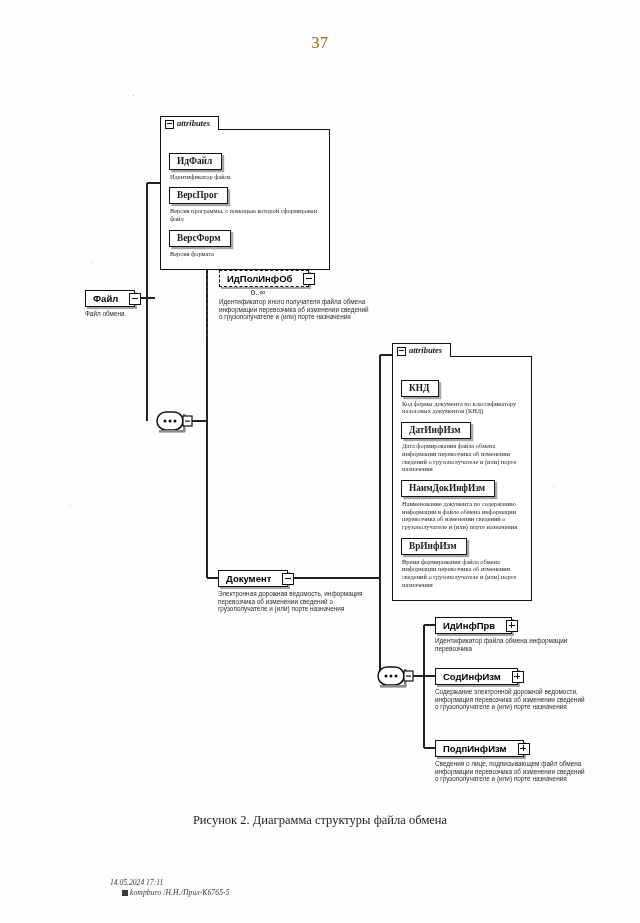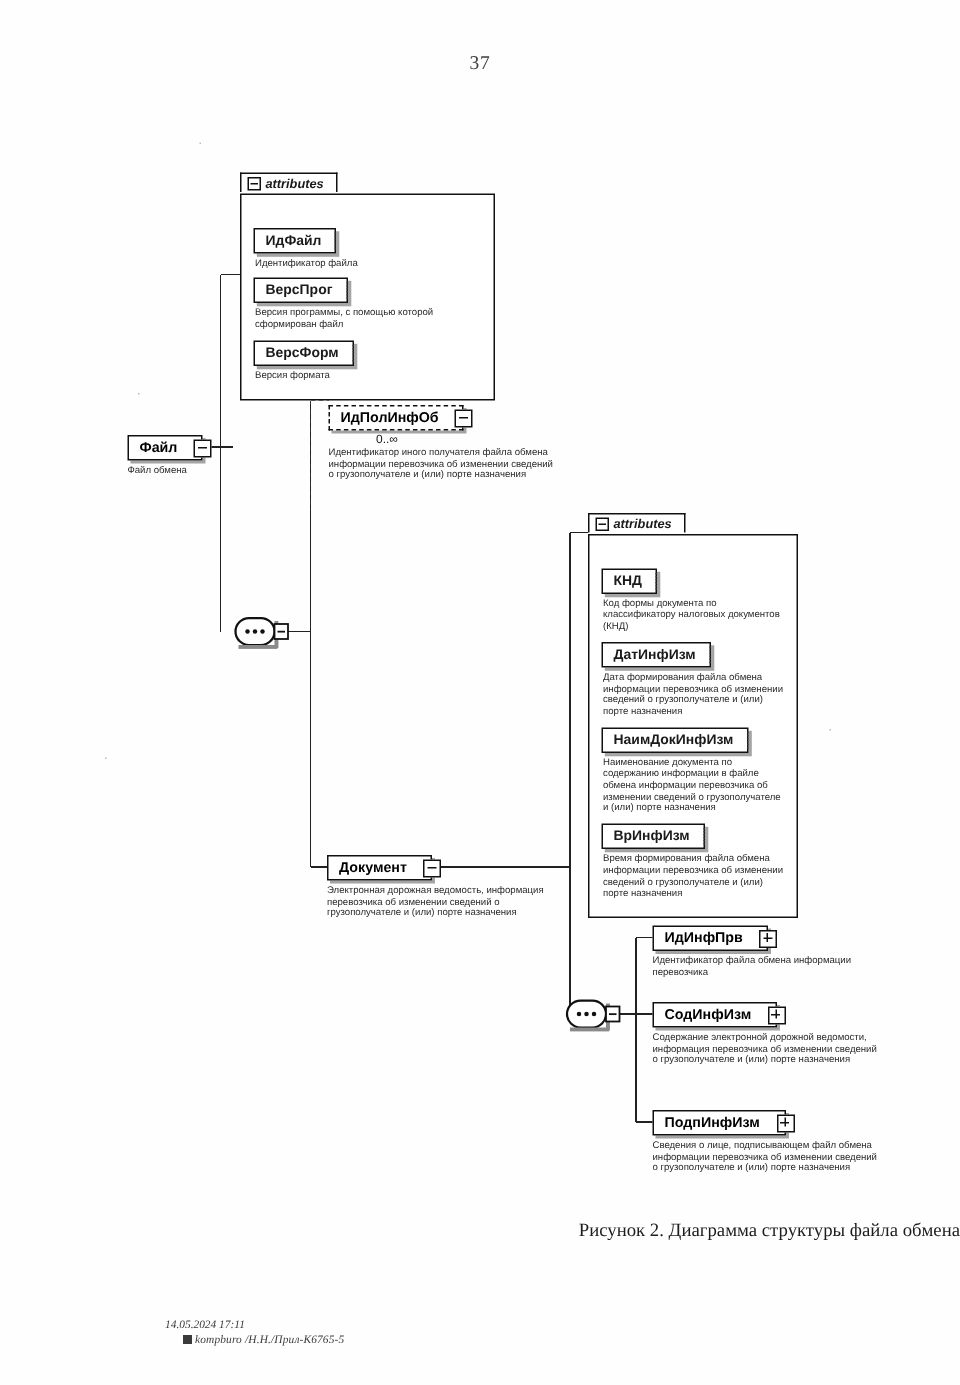--- a/index.html
+++ b/index.html
@@ -22,22 +22,22 @@
   }
 
   
   .page-number {
     position: absolute;
     top: 34px;
     left: 0;
     width: 640px;
     text-align: center;
     font-family: "Liberation Serif", serif;
-    font-size: 13px;
-    color: #404040;
+    font-size: 16px;
+    color: #a16207;
     letter-spacing: 0.5px;
   }
 
   
   .diagram {
     position: absolute;
     top: 0;
     left: 0;
     width: 640px;
     height: 800px;
@@ -114,20 +114,21 @@
     font-weight: normal;
     color: #111;
     text-align: center;
     margin-top: 1px;
   }
 
   
   .attr-group {
     position: absolute;
     box-sizing: border-box;
+    font-family: Liberation Serif, serif;
   }
   .attr-tab {
     position: relative;
     display: inline-block;
     border: 1.3px solid #111;
     border-bottom: none;
     background: #fff;
     padding: 1px 8px 1px 4px;
     font-style: italic;
     font-weight: bold;
@@ -191,21 +192,21 @@
     color: #2a2a2a;
     margin: 3px 0 4px 1px;
   }
 
   
   .caption {
     position: absolute;
     top: 813px;
     left: 0;
     width: 640px;
-    text-align: right;
+    text-align: center;
     font-family: "Liberation Serif", serif;
     font-size: 12.5px;
     color: #1d1d1d;
   }
 
   
   .footer {
     position: absolute;
     left: 110px;
     top: 878px;

